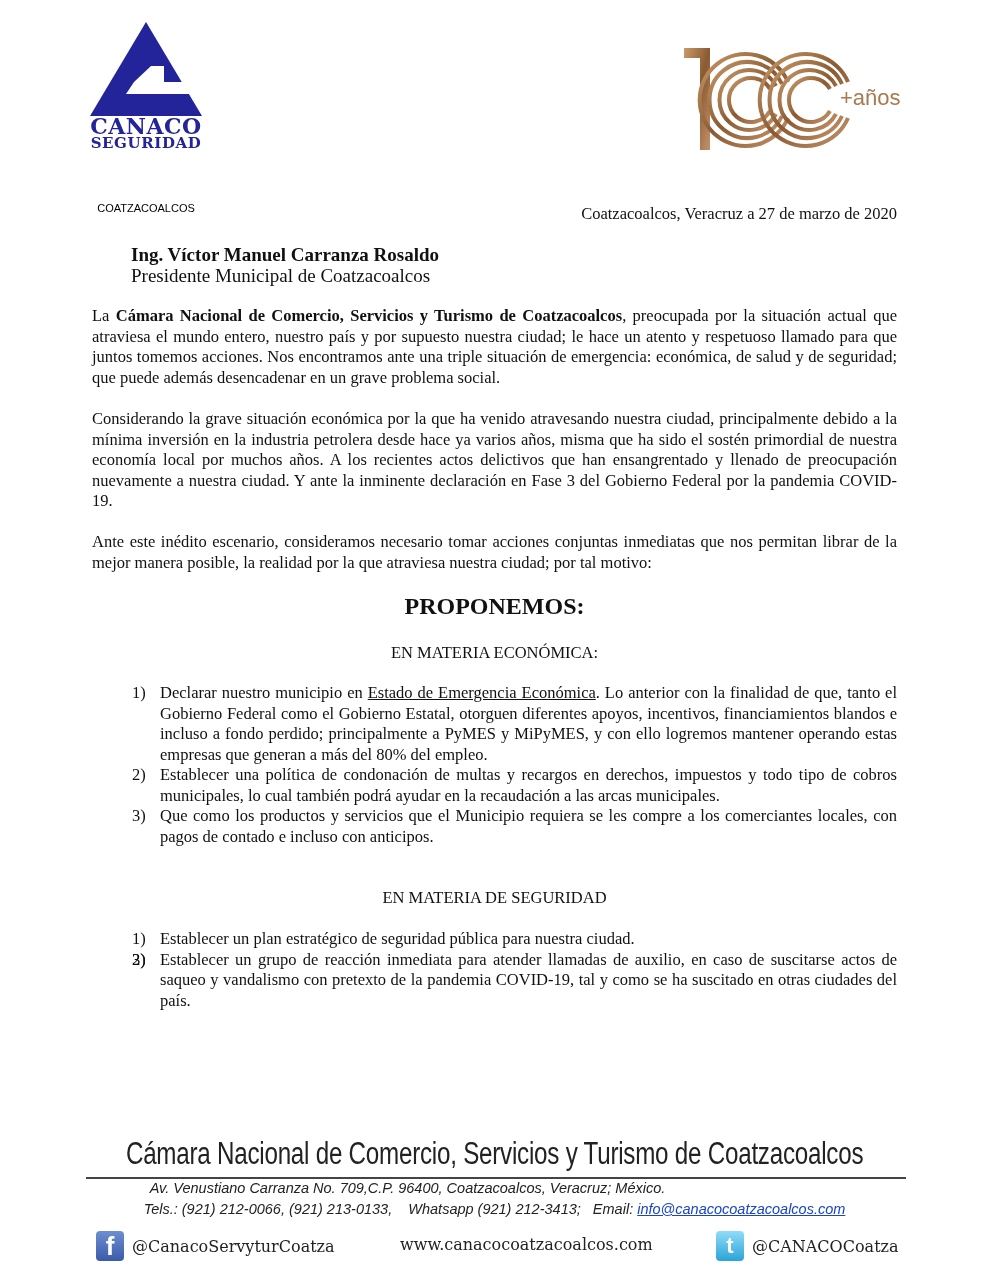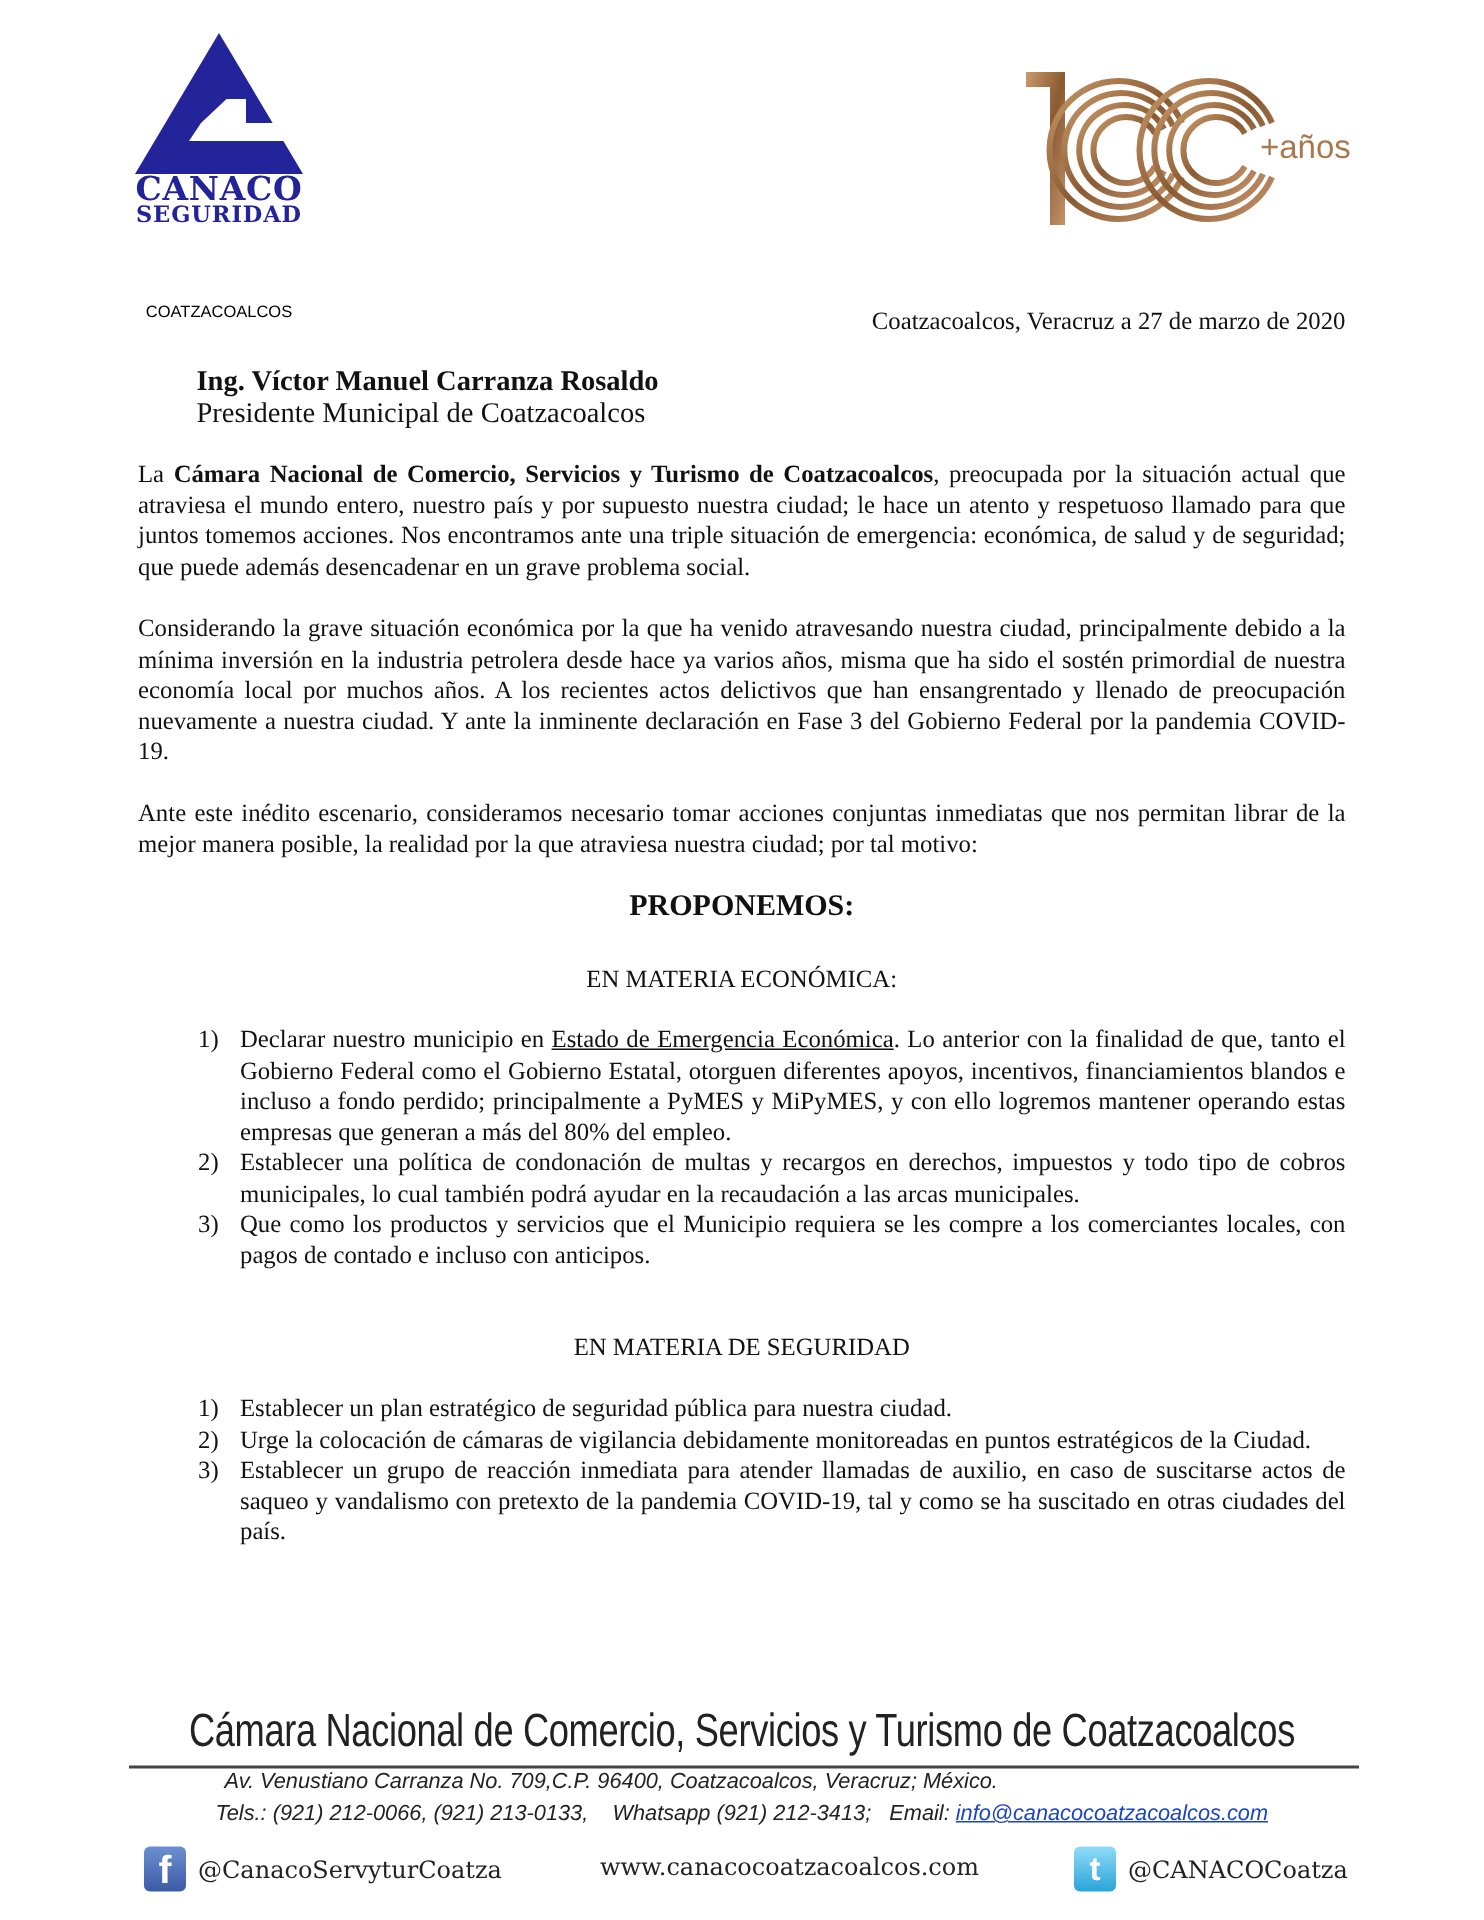--- a/index.html
+++ b/index.html
@@ -17,21 +17,21 @@
   #logo-100 .anos { position: absolute; left: 162px; top: 44px; font-family: "Liberation Sans", sans-serif; font-size: 22px; color: #a8794e; line-height: 24px; }
 
   .body-text { font-size: 16.5px; line-height: 20.5px; text-align: justify; }
   #date-line { right: 92px; top: 204px; font-size: 16.5px; }
   #recipient { left: 92px; top: 245px; font-size: 19px; line-height: 20.5px; margin-left: 39px; }
   #recipient .nm { font-weight: bold; }
   .para { left: 92px; width: 805px; }
   #p1 { top: 306px; }
   #p2 { top: 409px; }
   #p3 { top: 532px; }
-  #propon { left: 0; width: 989px; top: 593px; text-align: center; font-weight: bold; font-size: 20px; }
+  #propon { left: 0; width: 989px; top: 593px; text-align: center; font-weight: bold; font-size: 24px; }
   #sec1 { left: 0; width: 989px; top: 643px; text-align: center; font-size: 16.5px; }
   #sec2 { left: 0; width: 989px; top: 888px; text-align: center; font-size: 16.5px; }
 
   .list { left: 132px; width: 765px; margin: 0; padding: 0; list-style: none; }
   .list li { position: relative; padding-left: 28px; font-size: 16.5px; line-height: 20.5px; text-align: justify; }
   .list li .num { position: absolute; left: 0; top: 0; }
   #list1 { top: 683px; }
   #list2 { top: 929px; }
   u { text-decoration: underline; }
 
@@ -115,21 +115,21 @@
   </li>
 </ol>
 
 <div id="sec2" class="abs">EN MATERIA DE SEGURIDAD</div>
 
 <ol id="list2" class="abs list">
   <li>
     <span class="num">1)</span><span>Establecer un plan estratégico de seguridad pública para nuestra ciudad.</span>
   </li>
   <li>
-    <span class="num">2)</span><span>Urge la colocación de cámaras de vigilancia debidamente monitoreadas en puntos estratégicos de la Ciudad.</span>
+    <span class="num">2)</span>
   </li>
   <li>
     <span class="num">3)</span><span>Establecer un grupo de reacción inmediata para atender llamadas de auxilio, en caso de suscitarse actos de saqueo y vandalismo con pretexto de la pandemia COVID-19, tal y como se ha suscitado en otras ciudades del país.</span>
   </li>
 </ol>
 
 <div id="ft-title" class="abs">Cámara Nacional de Comercio, Servicios y Turismo de Coatzacoalcos</div>
 <div id="ft-rule" class="abs"></div>
 <div id="ft-addr" class="abs">Av. Venustiano Carranza No. 709,C.P. 96400,    Coatzacoalcos, Veracruz; México.</div>
 <div id="ft-tels" class="abs"><span style="white-space:pre">Tels.: (921) 212-0066, (921) 213-0133,    Whatsapp (921) 212-3413;   Email: </span><a>info@canacocoatzacoalcos.com</a></div>

